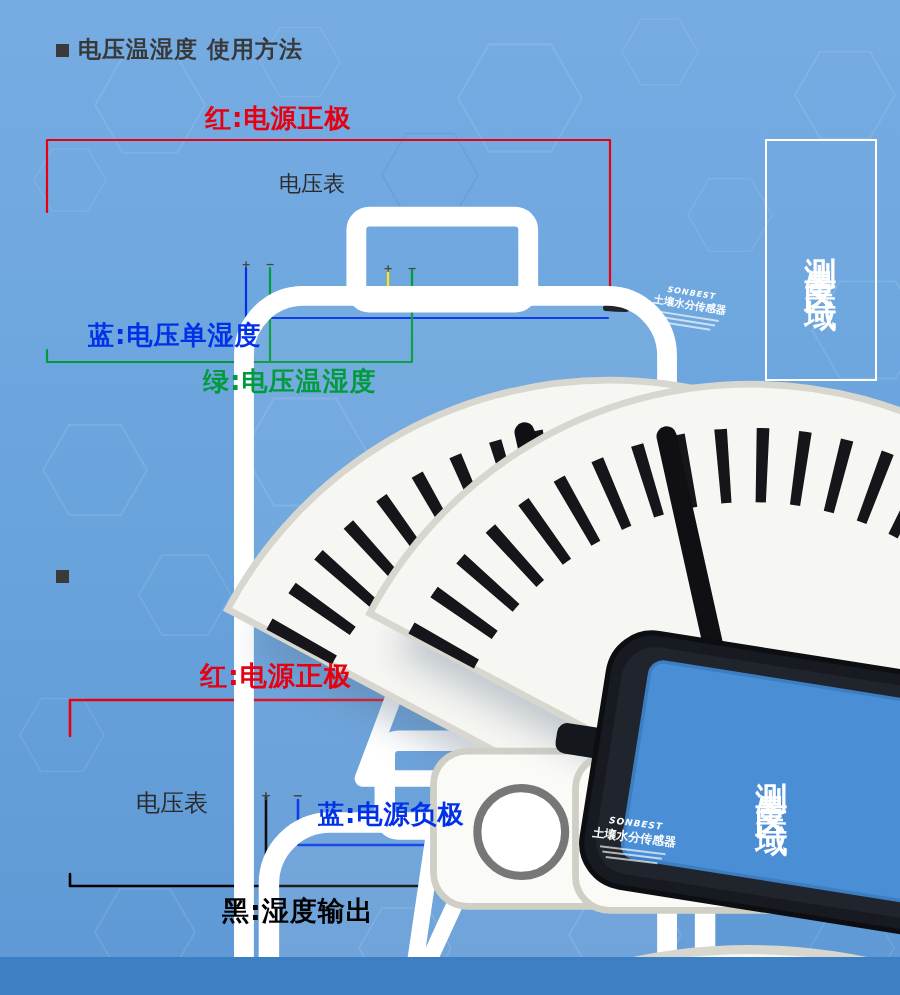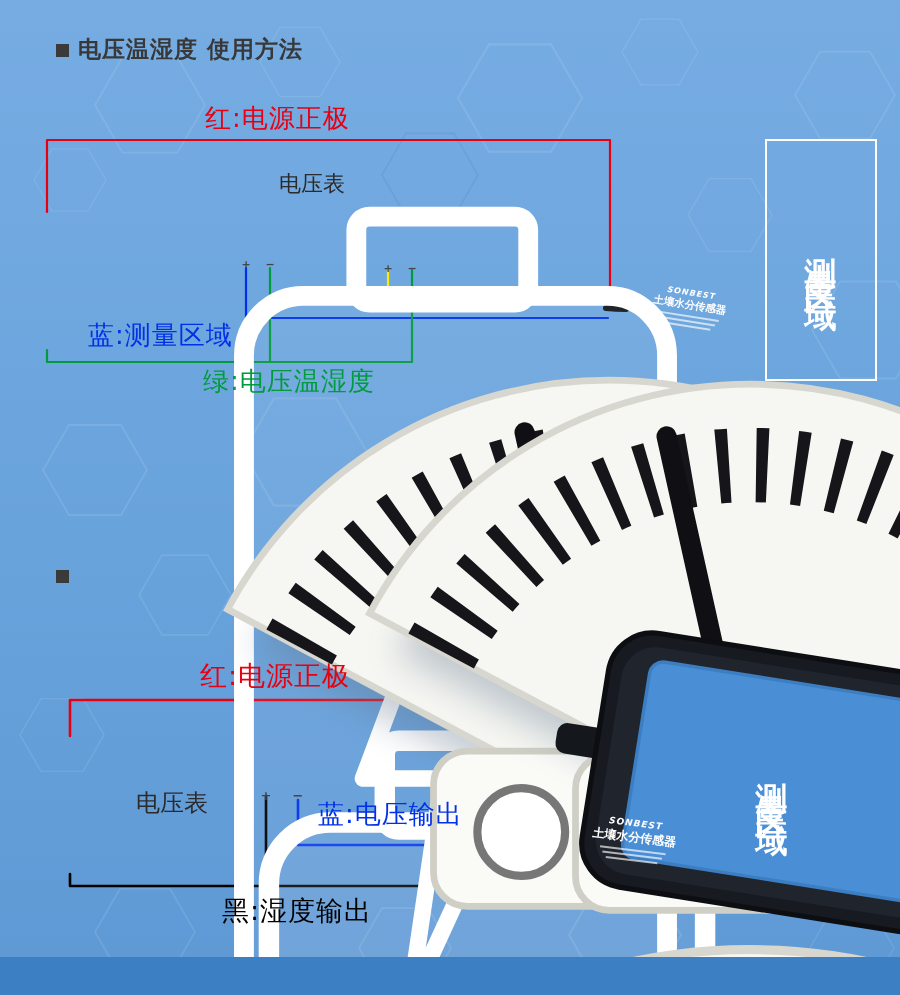--- a/index.html
+++ b/index.html
@@ -5,21 +5,21 @@
   *{margin:0;padding:0;box-sizing:border-box}
   html,body{width:900px;height:995px}
   body{font-family:"DejaVu Sans","Liberation Sans",sans-serif;overflow:hidden}
   .canvas{position:relative;width:900px;height:995px;overflow:hidden;
     background:linear-gradient(180deg,#76ace2 0%,#69a3dc 55%,#5e99d5 100%)}
   svg.layer{position:absolute;left:0;top:0}
   .footer{position:absolute;left:0;top:957px;width:900px;height:38px;background:#3c80c3}
   .lbl{position:absolute;white-space:nowrap;line-height:1.2}
   .bullet{position:absolute;width:13px;height:13px;background:#3a3a3a}
   .title{font-size:23px;font-weight:600;color:#383838;letter-spacing:1px}
-  .wire-label{font-size:26px;font-weight:normal;letter-spacing:1px}
+  .wire-label{font-size:26px;font-weight:bold;letter-spacing:1px}
   .c-red{color:var(--red,#e60012)}
   .c-blue{color:var(--blue,#0031e8)}
   .c-green{color:var(--green,#009b3c)}
   .c-black{color:var(--black,#000)}
   .c-yellow{color:var(--yellow,#ffeb00);text-shadow:1px 1px 0 rgba(70,70,40,.35)}
   .vm-label{font-size:22px;color:#2b2b2b;font-weight:500}
   .vm-label.big{font-size:24px}
   .measure-box{position:absolute;display:flex;align-items:center;justify-content:center}
   .measure-text{writing-mode:vertical-rl;text-orientation:upright;color:#fff;
     font-size:32px;letter-spacing:14px;font-weight:600}
@@ -133,21 +133,21 @@
 
     <use href="#sensor" transform="translate(630,272) rotate(9) scale(0.97)"></use>
     <use href="#sensor" transform="translate(566,800) rotate(7) scale(1.04)"></use>
   </svg>
 
   <div class="bullet" style="left:56px;top:44px"></div>
   <div class="lbl title" style="left:78px;top:36px">电压温湿度 使用方法</div>
 
   <div class="lbl wire-label c-red" style="left:205px;top:103px">红:电源正极</div>
   <div class="lbl vm-label" style="left:279px;top:171px">电压表</div>
-  <div class="lbl wire-label c-blue" style="left:88px;top:320px">蓝:测量区域</div>
+  <div class="lbl wire-label c-blue" style="left:88px;top:320px">蓝:电压单湿度</div>
   <div class="lbl wire-label c-green" style="left:203px;top:366px">绿:电压温湿度</div>
 
   <span class="term" style="left:246px;top:264px">+</span>
   <span class="term" style="left:270px;top:264px">−</span>
   <span class="term" style="left:388px;top:268px">+</span>
   <span class="term" style="left:412px;top:268px">−</span>
 
   <div class="measure-box" style="left:766px;top:140px;width:110px;height:240px">
     <span class="measure-text">测量区域</span>
   </div>
@@ -157,21 +157,21 @@
     <span class="name">土壤水分传感器</span>
     <div class="bar" style="width:62px"></div>
     <div class="bar" style="width:56px"></div>
     <div class="bar" style="width:48px"></div>
   </div>
 
   <div class="bullet" style="left:56px;top:570px"></div>
 
   <div class="lbl wire-label c-red" style="left:200px;top:660px;font-size:27px">红:电源正极</div>
   <div class="lbl vm-label big" style="left:136px;top:789px">电压表</div>
-  <div class="lbl wire-label c-blue" style="left:318px;top:799px">蓝:电压输出</div>
+  <div class="lbl wire-label c-blue" style="left:318px;top:799px">蓝:电源负极</div>
   <div class="lbl wire-label c-black" style="left:222px;top:895px;font-size:27px">黑:湿度输出</div>
 
   <span class="term big" style="left:266px;top:795px">+</span>
   <span class="term big" style="left:298px;top:795px">−</span>
 
   <div class="measure-box" style="left:716px;top:665px;width:112px;height:240px">
     <span class="measure-text">测量区域</span>
   </div>
 
   <div class="sensor-label big" style="left:592px;top:813px;width:90px;transform:rotate(7deg)">

